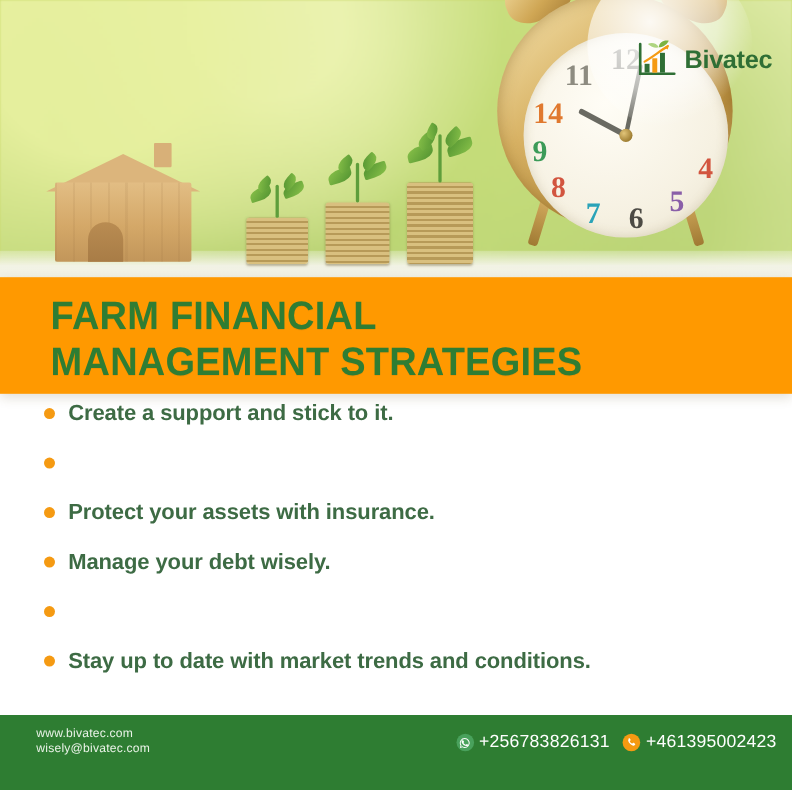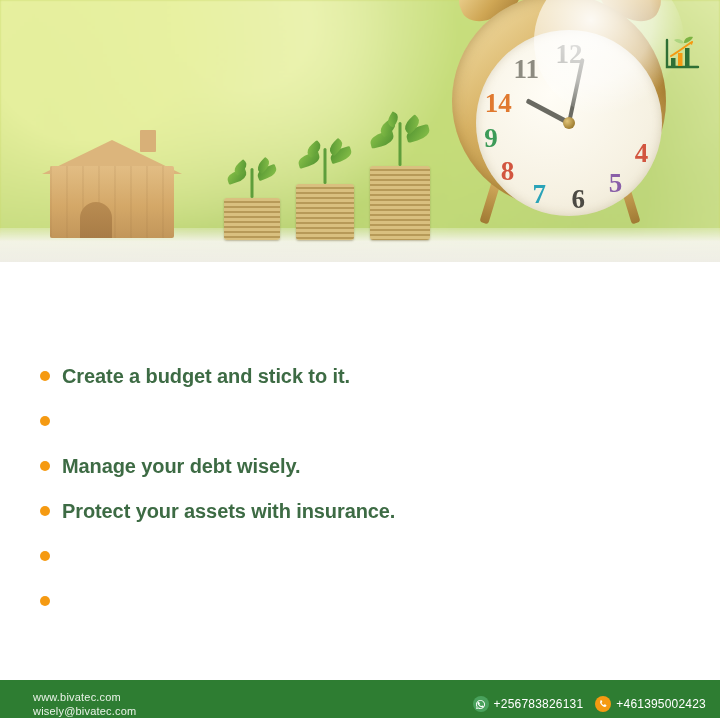--- a/index.html
+++ b/index.html
@@ -252,39 +252,39 @@
     font-size: 20px;
     font-weight: 600;
     line-height: 28px;
     letter-spacing: -.1px;
   }
 
   
   .footer {
     position: absolute;
     left: 0; bottom: 0;
-    width: 720px; height: 38px;
+    width: 720px; height: 68px;
     background: #2E7D32;
     color: #ffffff;
   }
   .footer-left {
     position: absolute;
     left: 33px; top: 10px;
     font-size: 11px;
     line-height: 14px;
     color: #eaf3e8;
     letter-spacing: .2px;
   }
   .footer-right {
     position: absolute;
     right: 14px; top: 16px;
     display: flex;
     align-items: center;
     gap: 12px;
-    font-size: 12px;
+    font-size: 16px;
     letter-spacing: .2px;
   }
   .contact {
     display: flex;
     align-items: center;
     gap: 5px;
   }
   .badge {
     width: 16px; height: 16px;
     border-radius: 50%;
@@ -375,45 +375,51 @@
       <svg class="logo-mark" viewBox="0 0 40 40">
         <path d="M5 6 L5 33 L36 33" stroke="#2f6f35" stroke-width="2.4" fill="none" stroke-linecap="round"></path>
         <rect x="9" y="24" width="4.5" height="8" fill="#2f6f35"></rect>
         <rect x="16" y="19" width="4.5" height="13" fill="#F59A12"></rect>
         <rect x="23" y="14" width="4.5" height="18" fill="#2f6f35"></rect>
         <path d="M9 22 C16 18, 22 13, 30 8" stroke="#F59A12" stroke-width="2" fill="none" stroke-linecap="round"></path>
         <path d="M27 9 L31 7 L30 11 Z" fill="#F59A12"></path>
         <path d="M22 9 C22 4, 27 2, 31 3 C29 7, 25 9, 22 9 Z" fill="#7cb342"></path>
         <path d="M22 9 C20 5, 15 4, 12 6 C15 9, 19 10, 22 9 Z" fill="#aed581"></path>
       </svg>
+      <span class="logo-text">Bivatec</span>
     </div>
   </div>
 
+  <div class="banner">
+    <div class="banner-title">FARM FINANCIAL
+MANAGEMENT STRATEGIES</div>
+  </div>
 
   <ul class="list">
     <li class="list-item">
       <span class="dot"></span>
-      <span class="item-text">Create a budget and stick to it.</span>
-    </li>
-    <li class="list-item">
-      <span class="dot"></span>
+      <span class="item-text">Create a support and stick to it.</span>
+    </li>
+    <li class="list-item">
+      <span class="dot"></span>
+    </li>
+    <li class="list-item">
+      <span class="dot"></span>
+      <span class="item-text">Protect your assets with insurance.</span>
     </li>
     <li class="list-item">
       <span class="dot"></span>
       <span class="item-text">Manage your debt wisely.</span>
     </li>
     <li class="list-item">
       <span class="dot"></span>
-      <span class="item-text">Protect your assets with insurance.</span>
-    </li>
-    <li class="list-item">
-      <span class="dot"></span>
-    </li>
-    <li class="list-item">
-      <span class="dot"></span>
+    </li>
+    <li class="list-item">
+      <span class="dot"></span>
+      <span class="item-text">Stay up to date with market trends and conditions.</span>
     </li>
   </ul>
 
   <div class="footer">
     <div class="footer-left">
       <div>www.bivatec.com</div>
       <div>wisely@bivatec.com</div>
     </div>
     <div class="footer-right">
       <div class="contact">

